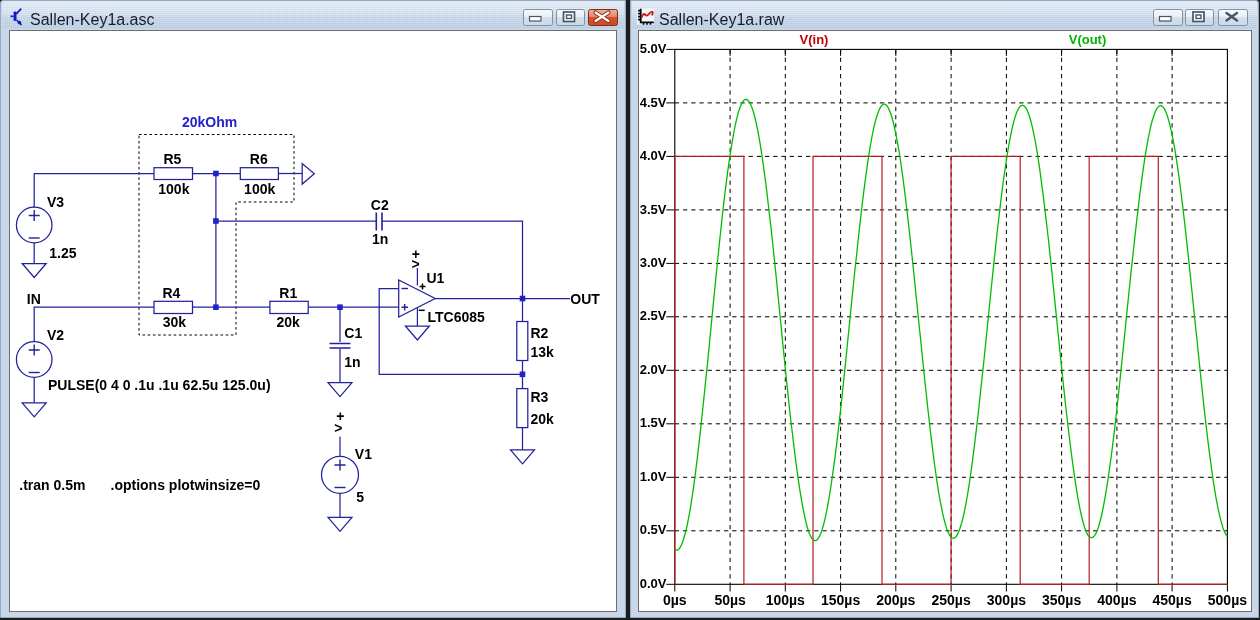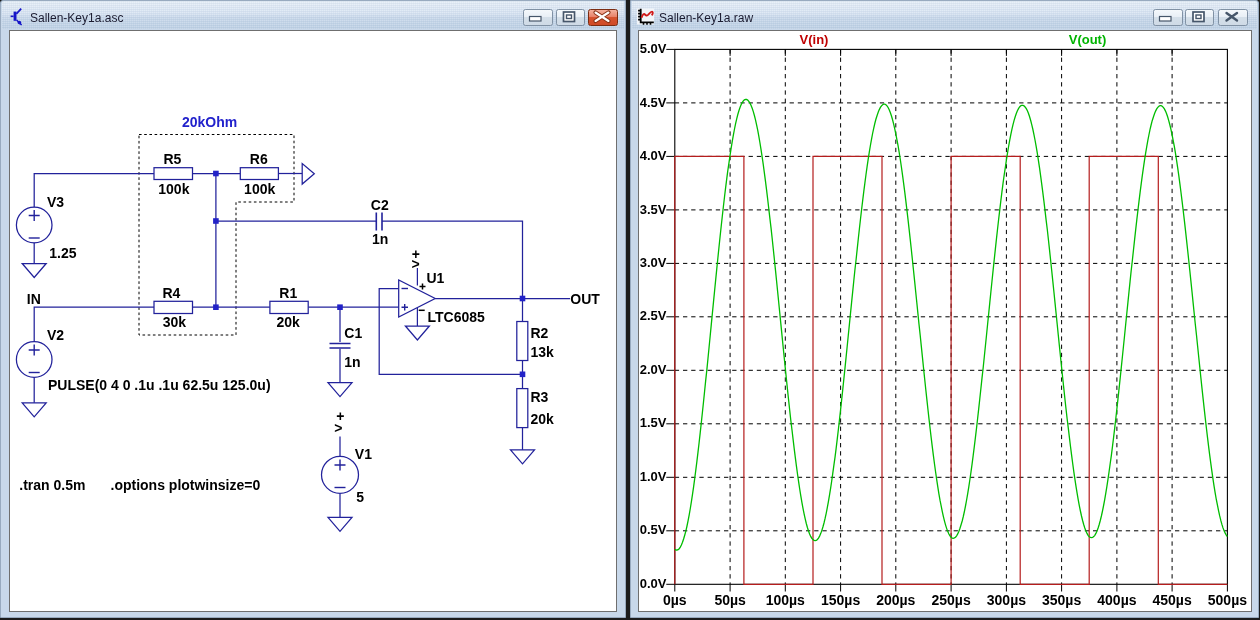--- a/index.html
+++ b/index.html
@@ -1,21 +1,21 @@
 <!DOCTYPE html>
 <html><head><meta charset="utf-8">
 <style>
 html,body{margin:0;padding:0;width:1260px;height:620px;overflow:hidden;background:#1c1c1c;
 font-family:"Liberation Sans",sans-serif;}
 .win{position:absolute;top:0;height:617.5px;background:#c8d8ea;border:1px solid #98aabf;box-sizing:border-box;}
 .tbar{position:absolute;left:1px;right:1px;top:0;height:28px;
 background:repeating-linear-gradient(0deg,rgba(255,255,255,.10) 0 1px,rgba(125,150,180,.08) 1px 2px),
 repeating-linear-gradient(90deg,rgba(255,255,255,.07) 0 1px,rgba(125,150,180,.06) 1px 2px),
 linear-gradient(#e7eff8 0%,#d8e4f2 45%,#c7d7ea 60%,#bed1e5 100%);}
-.ttext{position:absolute;top:10px;font-size:12px;color:#1b1b30;}
+.ttext{position:absolute;top:10px;font-size:16px;color:#1b1b30;}
 .content{position:absolute;background:#ffffff;border:1px solid #6f6f6f;box-sizing:border-box;}
 .btn{position:absolute;top:8px;height:17px;border:1px solid #8091a4;border-radius:2.5px;box-sizing:border-box;
 background:linear-gradient(#f4f8fb 0%,#e9eff6 45%,#d4dfe9 50%,#cfdae6 100%);}
 .btnr{border:1px solid #7c2d12;background:linear-gradient(#f3b09c 0%,#e8836a 45%,#d6532f 50%,#cf4a26 100%);}
 svg{position:absolute;left:0;top:0;}
 .gd{stroke:#000;stroke-width:1;stroke-dasharray:4.3 3.9;}
 .ax{stroke:#000;stroke-width:1;}
 .pl{font-size:13px;font-weight:bold;fill:#000;}
 .px{font-size:14px;font-weight:bold;fill:#000;}
 .sc{font-size:14px;font-weight:bold;fill:#000;}

